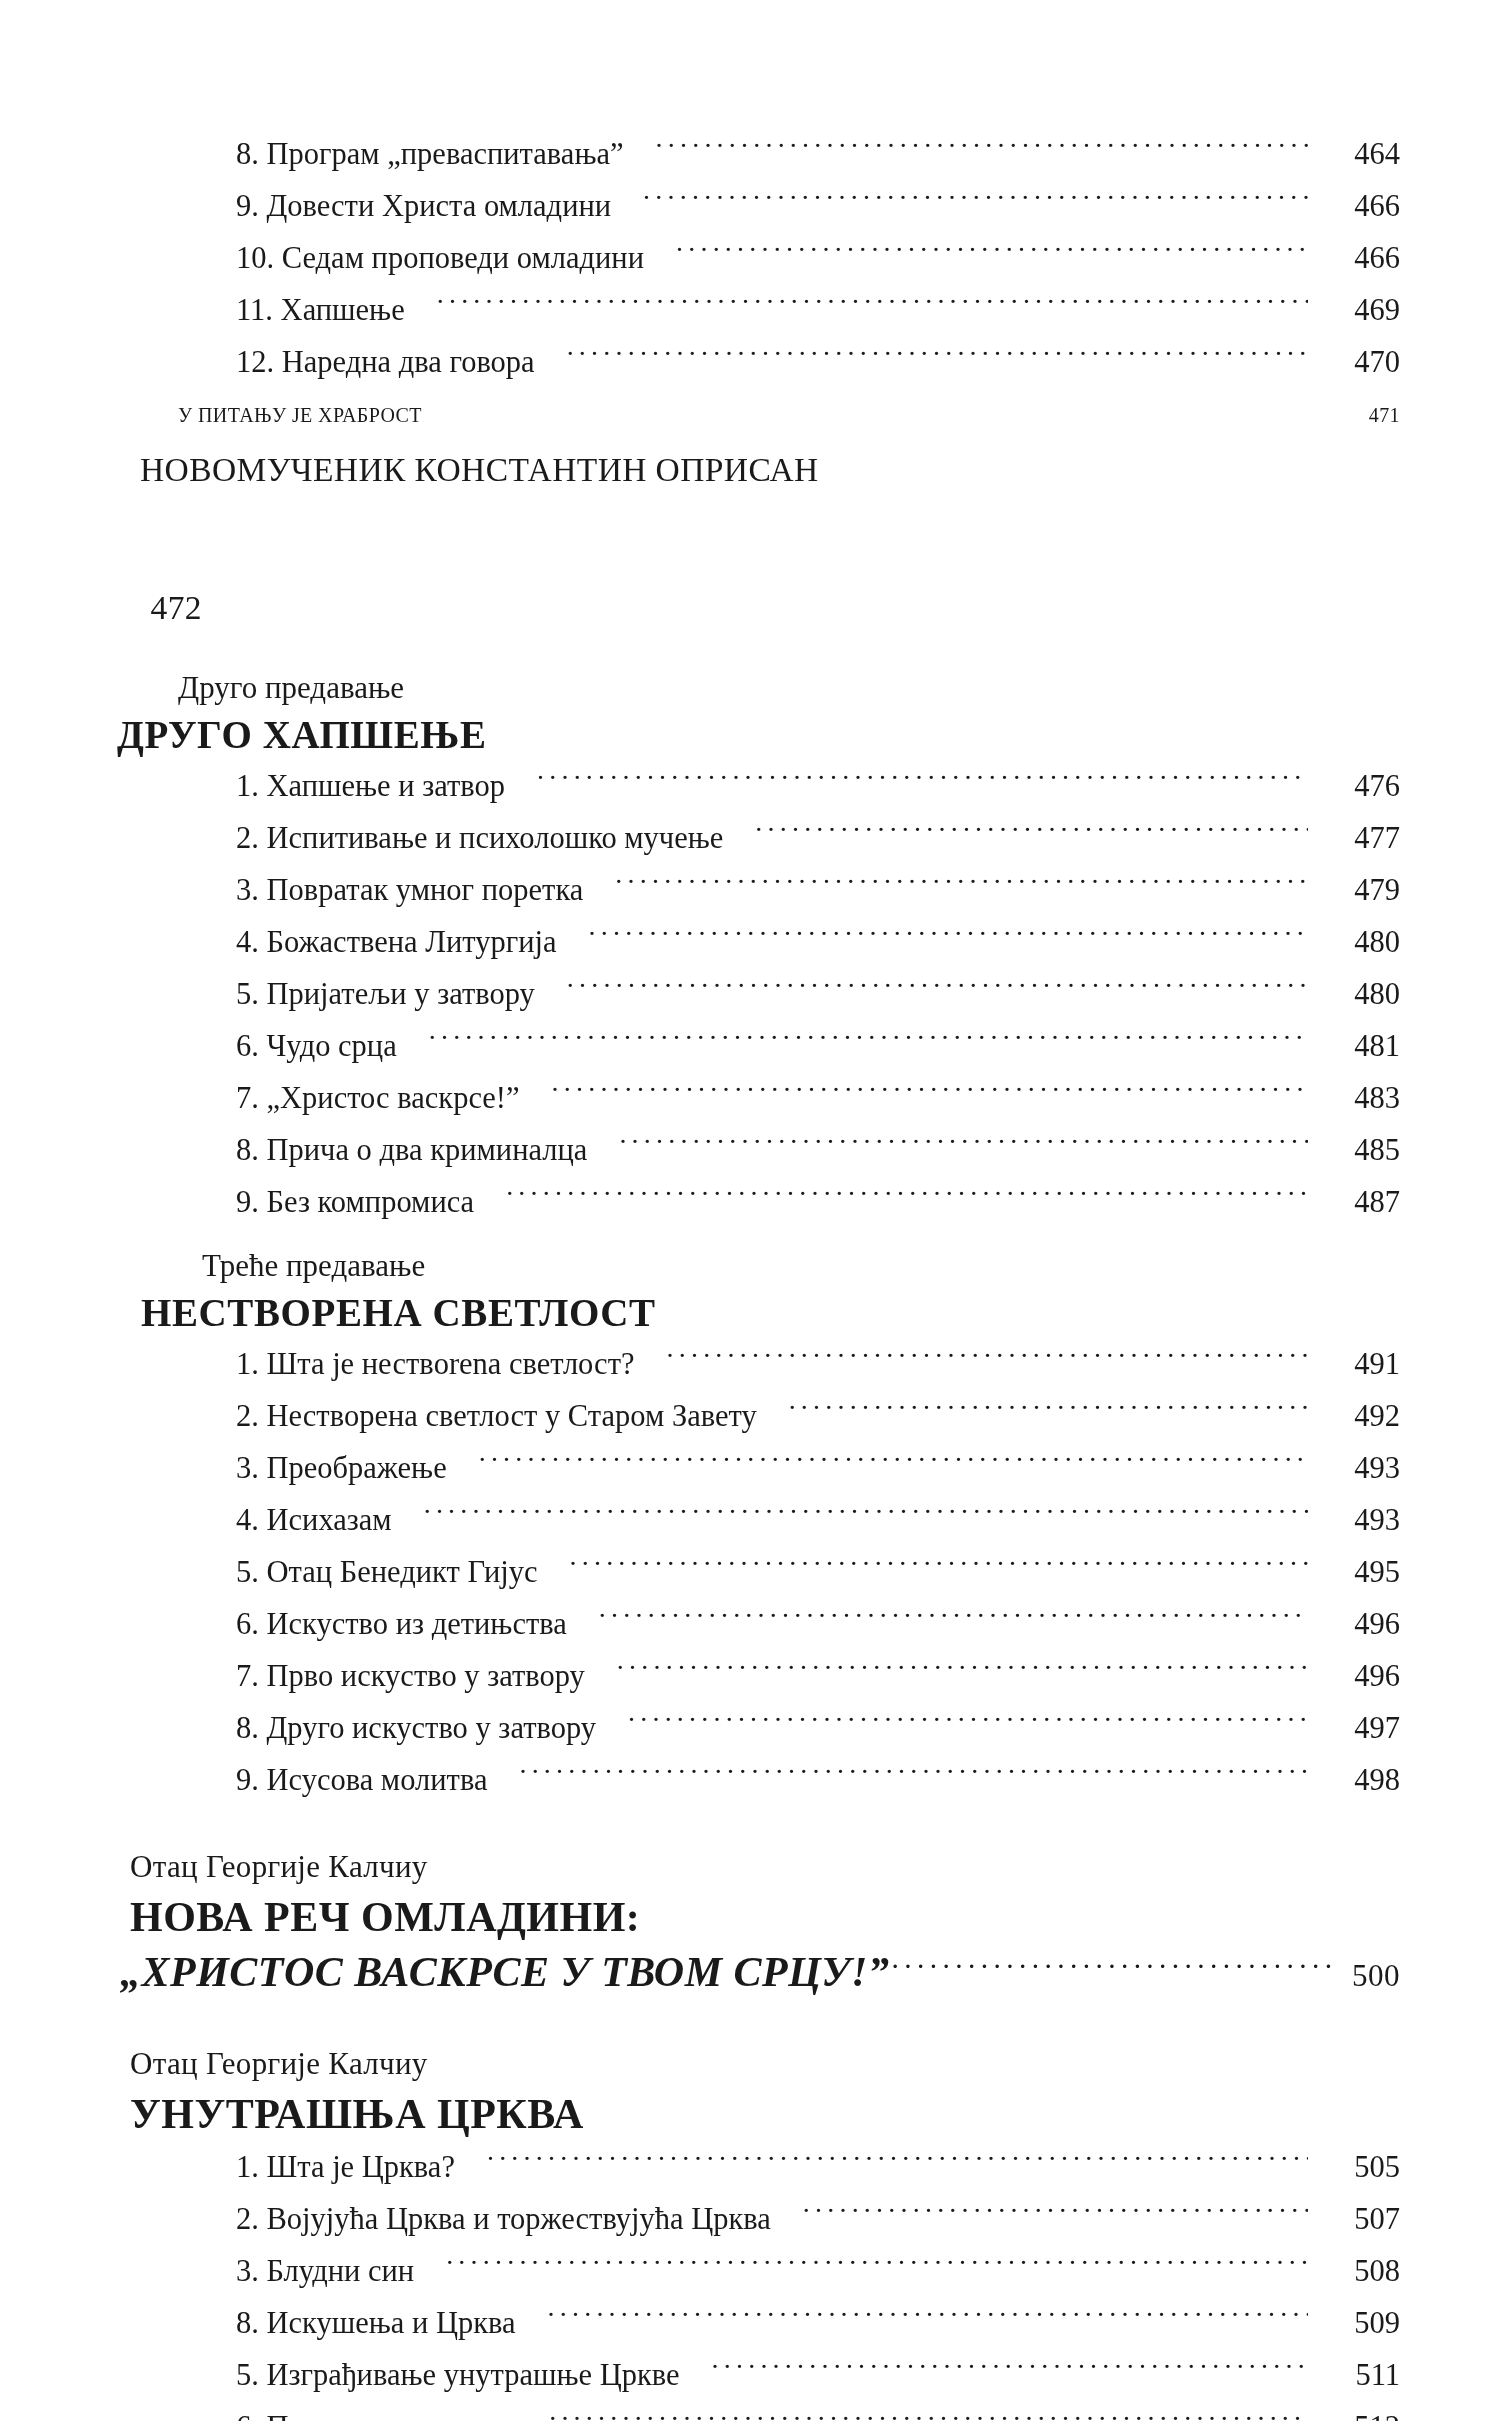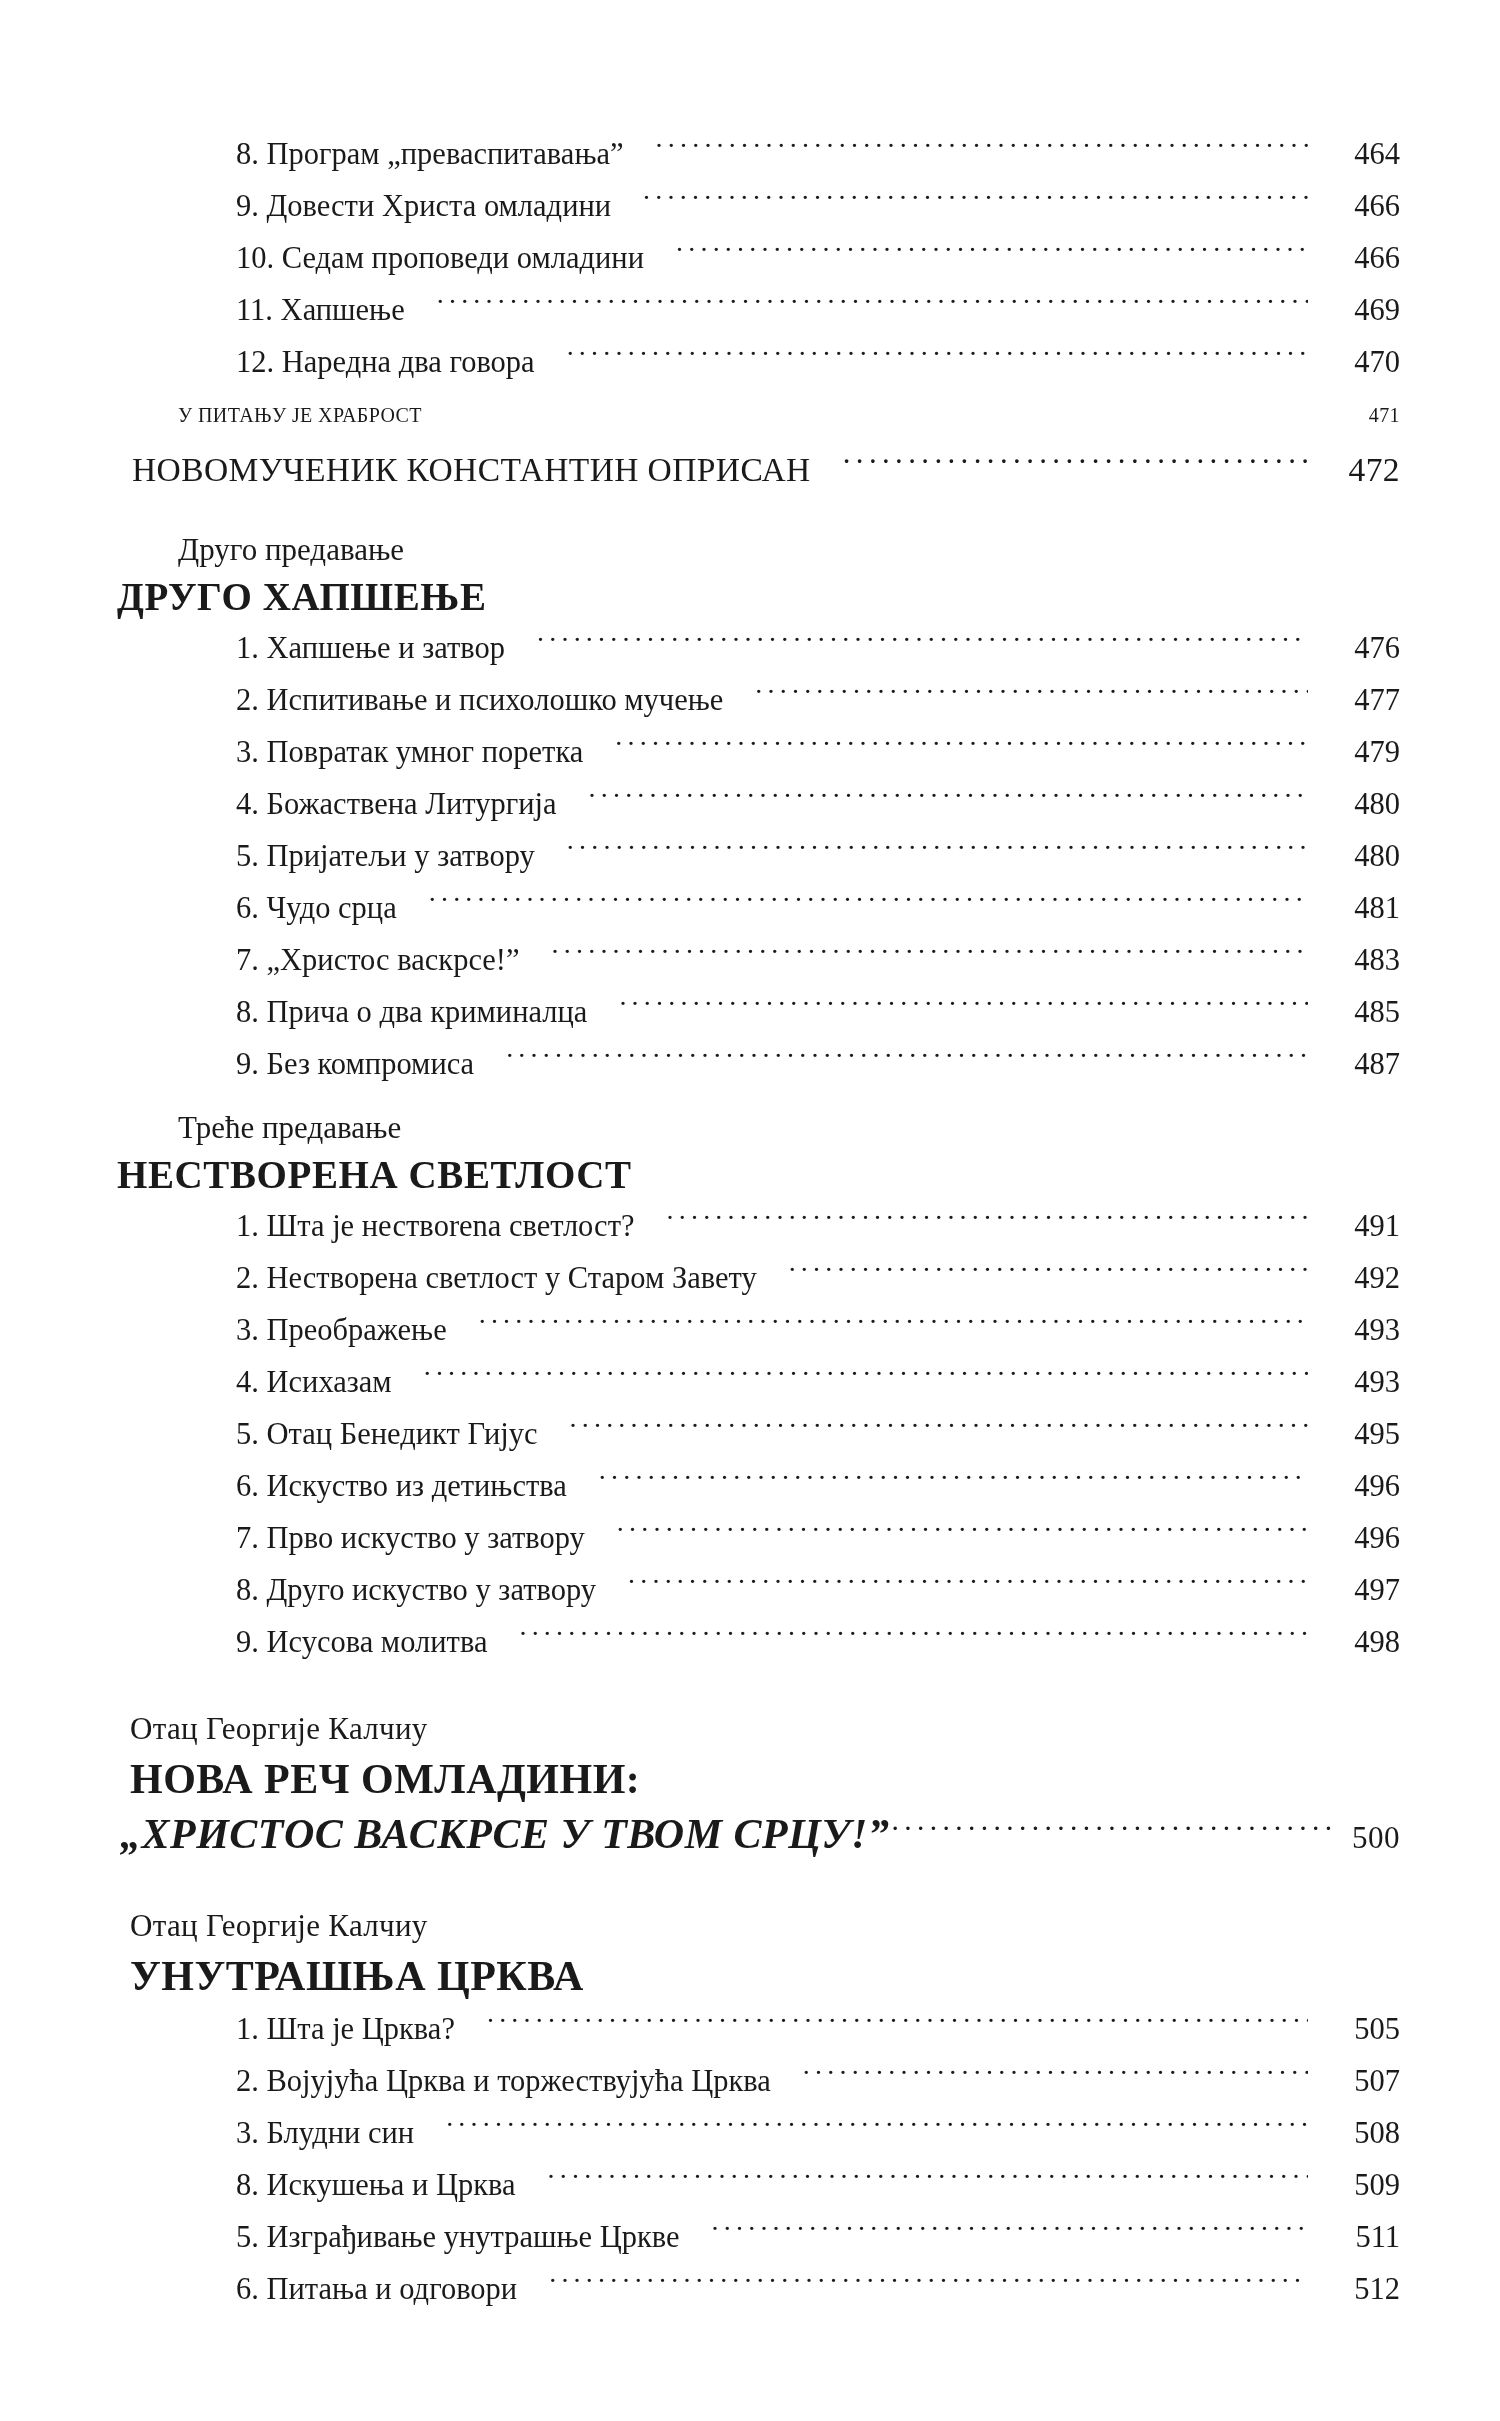--- a/index.html
+++ b/index.html
@@ -84,41 +84,42 @@
     letter-spacing: 0.4px;
   }
   .chapline .pageno { min-width: 62px; }
 
   
   .majorline {
     font-size: 33.5px;
     line-height: 56px;
     padding-left: 132px;
     letter-spacing: 0.4px;
+    flex-direction: column;
   }
   .majorline .pageno { min-width: 62px; }
 
   
   .group {
     margin-top: 20px;
   }
   .group .kicker {
     padding-left: 178px;
     font-size: 31px;
     line-height: 44px;
     font-weight: normal;
   }
   .group .title {
     padding-left: 117px;
     font-size: 39px;
     line-height: 50px;
     font-weight: bold;
     letter-spacing: 0.6px;
   }
-  .group.compact { margin-top: 16px; }
+  .group.compact { margin-top: 16px; margin-left: 24px; }
 
   
   .author-block { margin-top: 38px; }
   .author-block .author {
     padding-left: 130px;
     font-size: 31px;
     line-height: 46px;
     letter-spacing: 0.3px;
     margin-top: 12px;
   }

